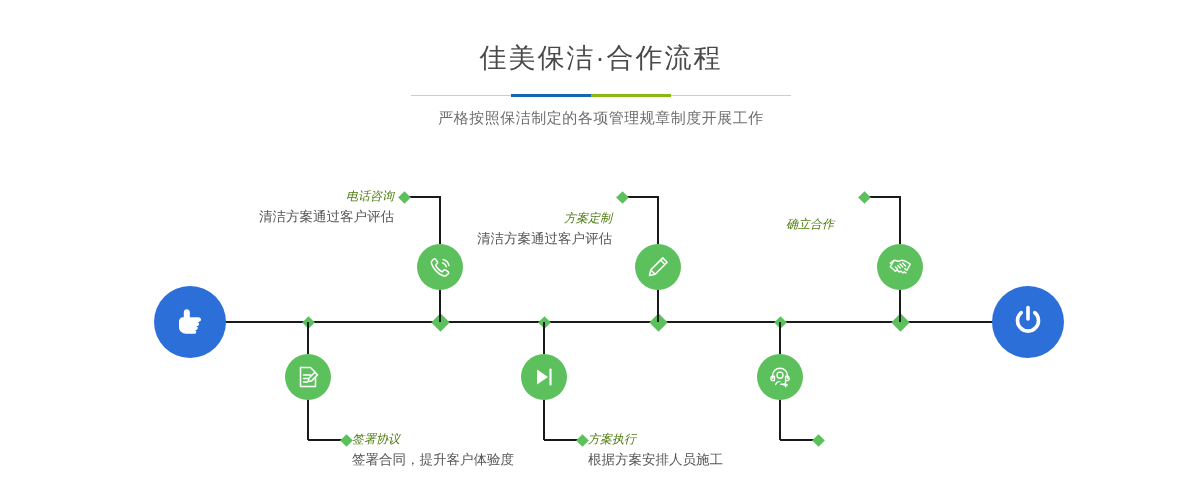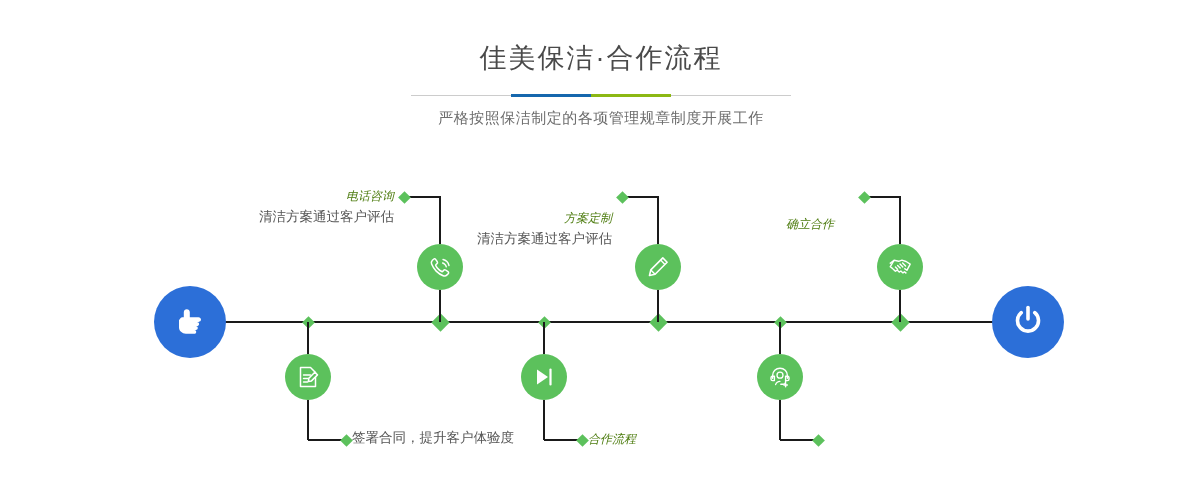--- a/index.html
+++ b/index.html
@@ -221,20 +221,21 @@
         <path d="M5.5 3.5h10l5 5v14h-15z" stroke="#ffffff" stroke-width="1.5" stroke-linejoin="round"></path>
         <path d="M8.5 11h7M8.5 14.5h7M8.5 18h4" stroke="#ffffff" stroke-width="1.4" stroke-linecap="round"></path>
         <path d="M19.8 8.2l2.7 2.7-6 6-3.2.6.6-3.2z" fill="#5cc15c" stroke="#ffffff" stroke-width="1.5" stroke-linejoin="round"></path>
       </svg>
     </span>
   </div>
   <div class="stem" style="left:308px; top:400px; height:40px;"></div>
   <div class="elbow-h" style="left:308px; top:439px; width:38px;"></div>
   <div class="tick-dot" style="left:346px; top:440px; background:#5cc15c"></div>
   <div class="label-block align-left" style="left:352px; top:428px; width:240px;">
+    <div class="label-title">签署协议</div>
     <div class="label-desc">签署合同，提升客户体验度</div>
   </div>
 
   <div class="stem" style="left:658px; top:290px; height:32px;"></div>
   <div class="badge" style="left:658px; top:244px; background:#5cc15c">
     <span>
       <svg width="26" height="26" viewBox="0 0 26 26" fill="none">
         <path d="M17.8 3.9l4.3 4.3-12 12-5.6 1.3 1.3-5.6z" stroke="#ffffff" stroke-width="1.6" stroke-linejoin="round"></path>
         <path d="M15.6 6.1l4.3 4.3" stroke="#ffffff" stroke-width="1.4"></path>
         <path d="M5.8 15.9l4.3 4.3" stroke="#ffffff" stroke-width="1.4"></path>
@@ -255,21 +256,22 @@
       <svg width="26" height="26" viewBox="0 0 26 26" fill="none">
         <path d="M6 5.5l11 7.5-11 7.5z" fill="#ffffff"></path>
         <path d="M19.5 5.5v15" stroke="#ffffff" stroke-width="2.2" stroke-linecap="round"></path>
       </svg>
     </span>
   </div>
   <div class="stem" style="left:544px; top:400px; height:40px;"></div>
   <div class="elbow-h" style="left:544px; top:439px; width:38px;"></div>
   <div class="tick-dot" style="left:582px; top:440px; background:#5cc15c"></div>
   <div class="label-block align-left" style="left:588px; top:428px; width:240px;">
-    <div class="label-title">合作流程</div>
+    <div class="label-title">方案执行</div>
+    <div class="label-desc">根据方案安排人员施工</div>
   </div>
 
   <div class="stem" style="left:900px; top:290px; height:32px;"></div>
   <div class="badge" style="left:900px; top:244px; background:#5cc15c">
     <span>
       <svg width="26" height="26" viewBox="0 0 26 26" fill="none">
         <path d="M2.8 9.6l4.3-3.4 4.6 1.1 3.2-1.1 4.2 1.3 4.1 2.7-3.3 6.1-2.6-1.9" stroke="#ffffff" stroke-width="1.4" stroke-linejoin="round"></path>
         <path d="M7.1 6.2l-3.9 6.6 2.8 2.1" stroke="#ffffff" stroke-width="1.4" stroke-linejoin="round"></path>
         <path d="M8.4 13.1l2.2 2.2M10.6 11.5l2.6 2.6M13 10.1l2.8 2.8M15.6 9.1l3 3" stroke="#ffffff" stroke-width="1.4" stroke-linecap="round"></path>
         <path d="M6 14.9l2.4 2.4 1.7-1.2 2.1 2 1.7-1.1 2 1.9 1.6-1.1 1.9 1.6" stroke="#ffffff" stroke-width="1.4" stroke-linejoin="round"></path>

